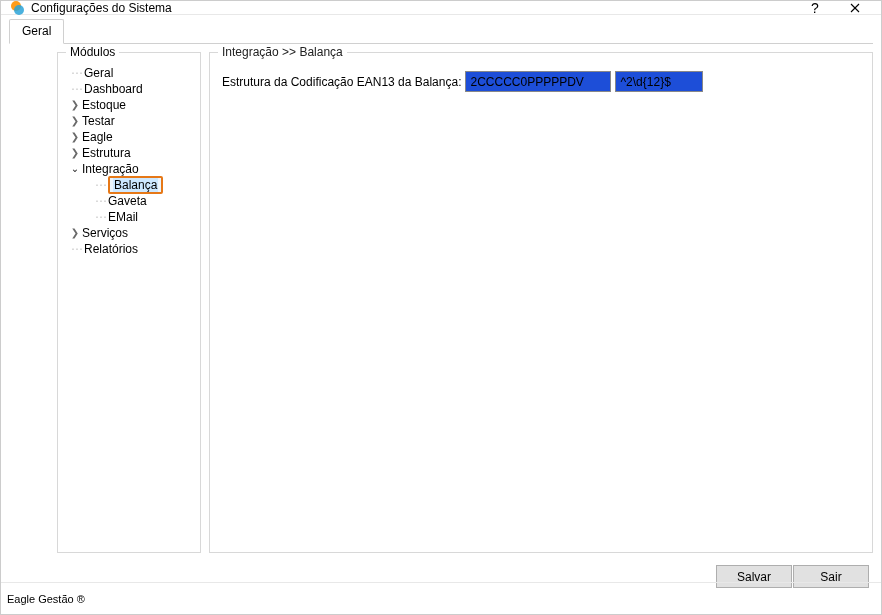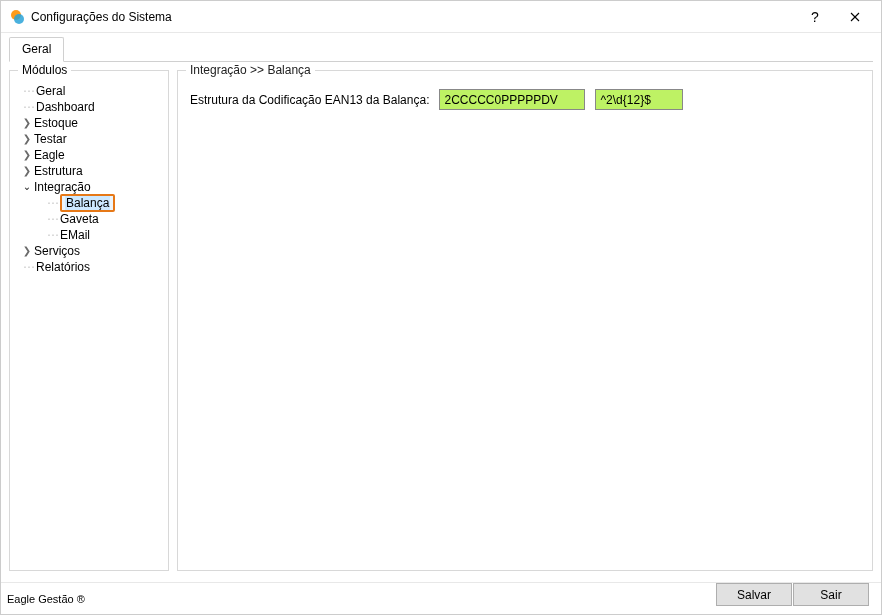--- a/index.html
+++ b/index.html
@@ -10,21 +10,21 @@
       width: 882px;
       height: 615px;
       overflow: hidden;
       border: 1px solid #ccc;
       position: relative;
       color: #000;
     }
     .titlebar {
       display: flex;
       align-items: center;
-      height: 32px;
+      height: 14px;
       padding: 0 6px 0 8px;
       border-bottom: 1px solid #e8e8e8;
     }
     .titlebar .app-icon {
       width: 16px; height: 16px;
       margin-right: 6px;
       display: flex; align-items: center; justify-content: center;
     }
     .titlebar .title { flex: 1; font-size: 12px; }
     .titlebar .winbtn {
@@ -60,21 +60,21 @@
       display: flex;
       padding: 8px;
       gap: 8px;
       height: 517px;
     }
     .modules-group, .right-group {
       border: 1px solid #d8d8d8;
       position: relative;
       padding: 12px 6px 6px 6px;
     }
-    .modules-group { width: 160px; }
+    .modules-group { width: 144px; margin-left: 48px; }
     .right-group { flex: 1; }
     .group-label {
       position: absolute;
       top: -8px;
       left: 8px;
       background: #fff;
       padding: 0 4px;
       font-size: 12px;
       color: #000;
     }
@@ -120,31 +120,31 @@
       padding: 0px 3px;
       background: rgba(0,120,215,0.08);
     }
     .selected-highlight .label-text {
       background: #cde8ff;
       padding: 0 1px;
     }
     .form-row {
       display: flex;
       align-items: center;
-      gap: 10px;
+      gap: 4px;
       padding: 6px 6px 0 6px;
     }
     .form-label { font-size: 12px; }
     .form-input {
       font-family: inherit;
       font-size: 12px;
       height: 21px;
       border: 1px solid #888;
       padding: 0 4px;
-      background: #bef264;
+      background: #1d4ed8;
     }
     .btn {
       font-family: inherit;
       font-size: 12px;
       height: 23px;
       padding: 0 10px;
       border: 1px solid #aeaeae;
       background: #e1e1e1;
       cursor: default;
     }

